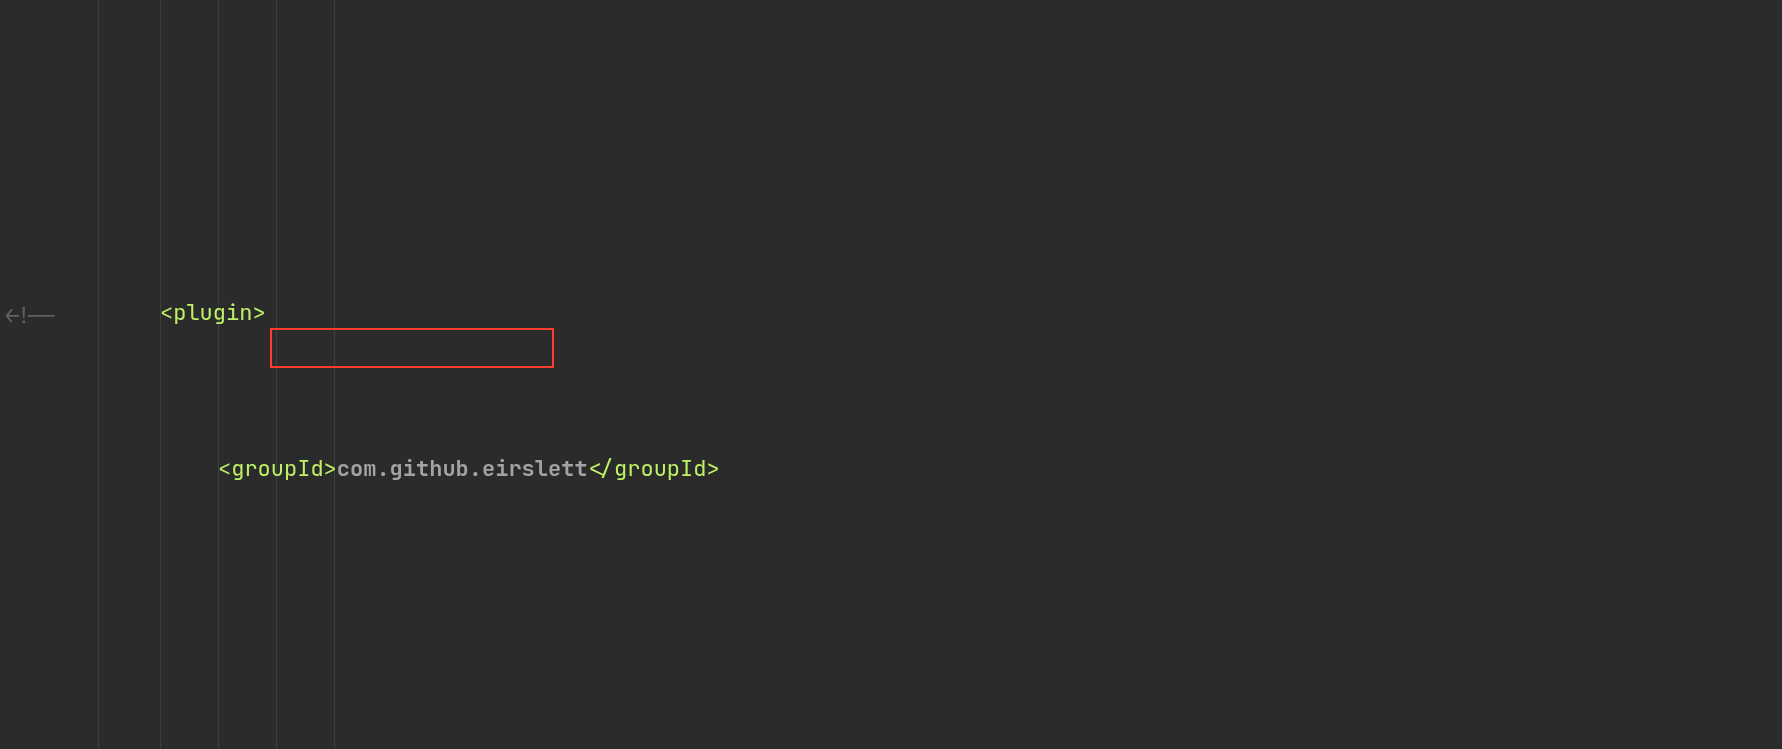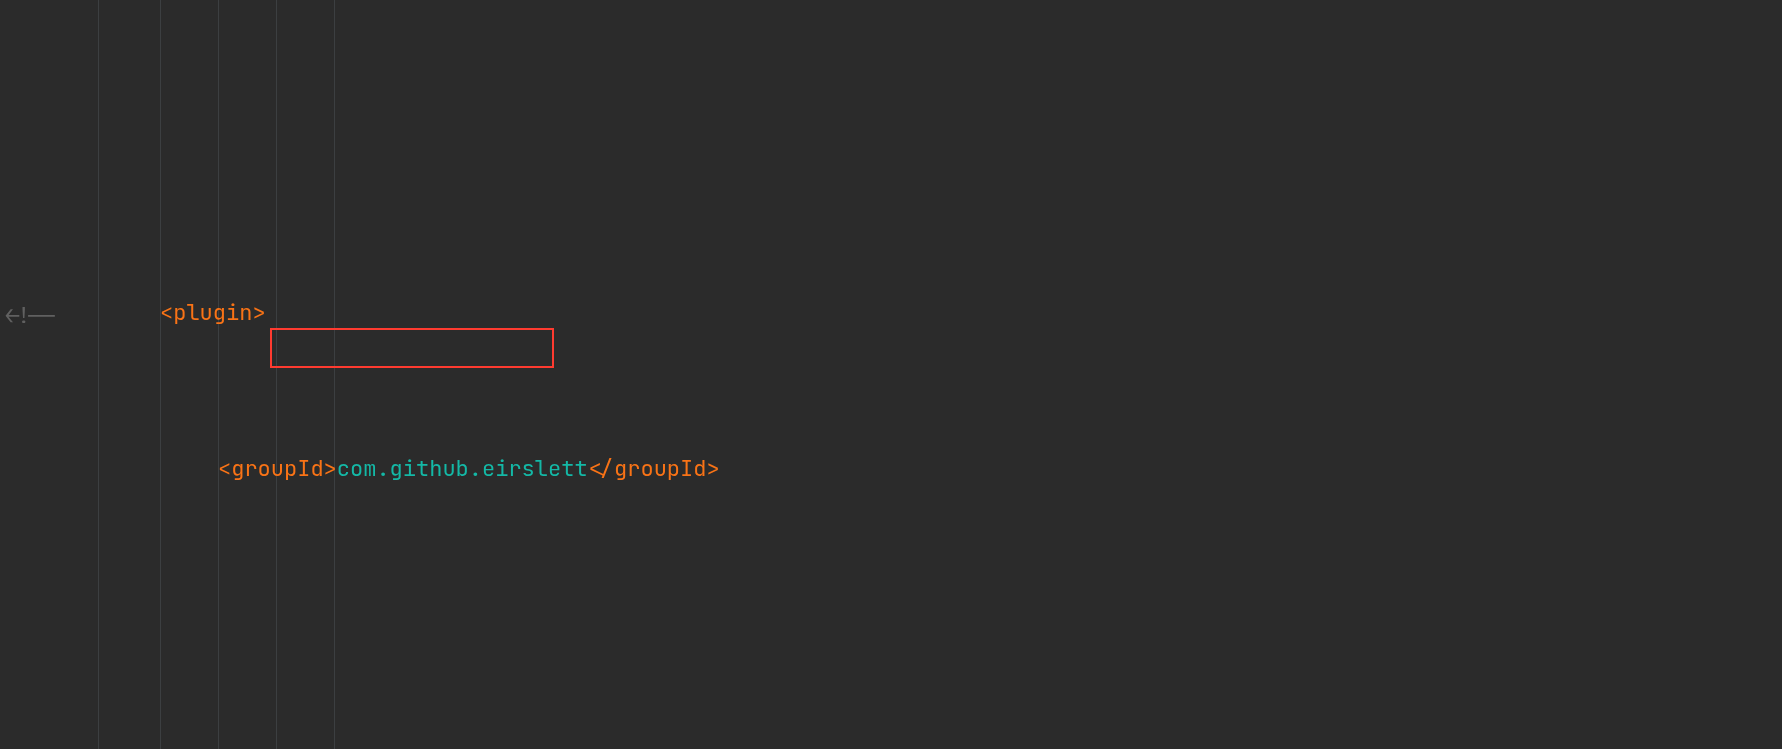--- a/index.html
+++ b/index.html
@@ -45,22 +45,22 @@
     position: absolute;
     left: 0;
     top: 0;
     right: 0;
   }
   .line {
     height: 39px;
     padding-left: 0;
     position: relative;
   }
-  .tag   { color: #f97316; }
-  .text  { color: #14b8a6; }
+  .tag   { color: #bef264; }
+  .text  { color: #a3a3a3; font-weight: bold; }
   .red-box {
     position: absolute;
     border: 2px solid #ff3b30;
     pointer-events: none;
   }
   .gutter-text {
     position: absolute;
     color: #606060;
   }
 </style>

